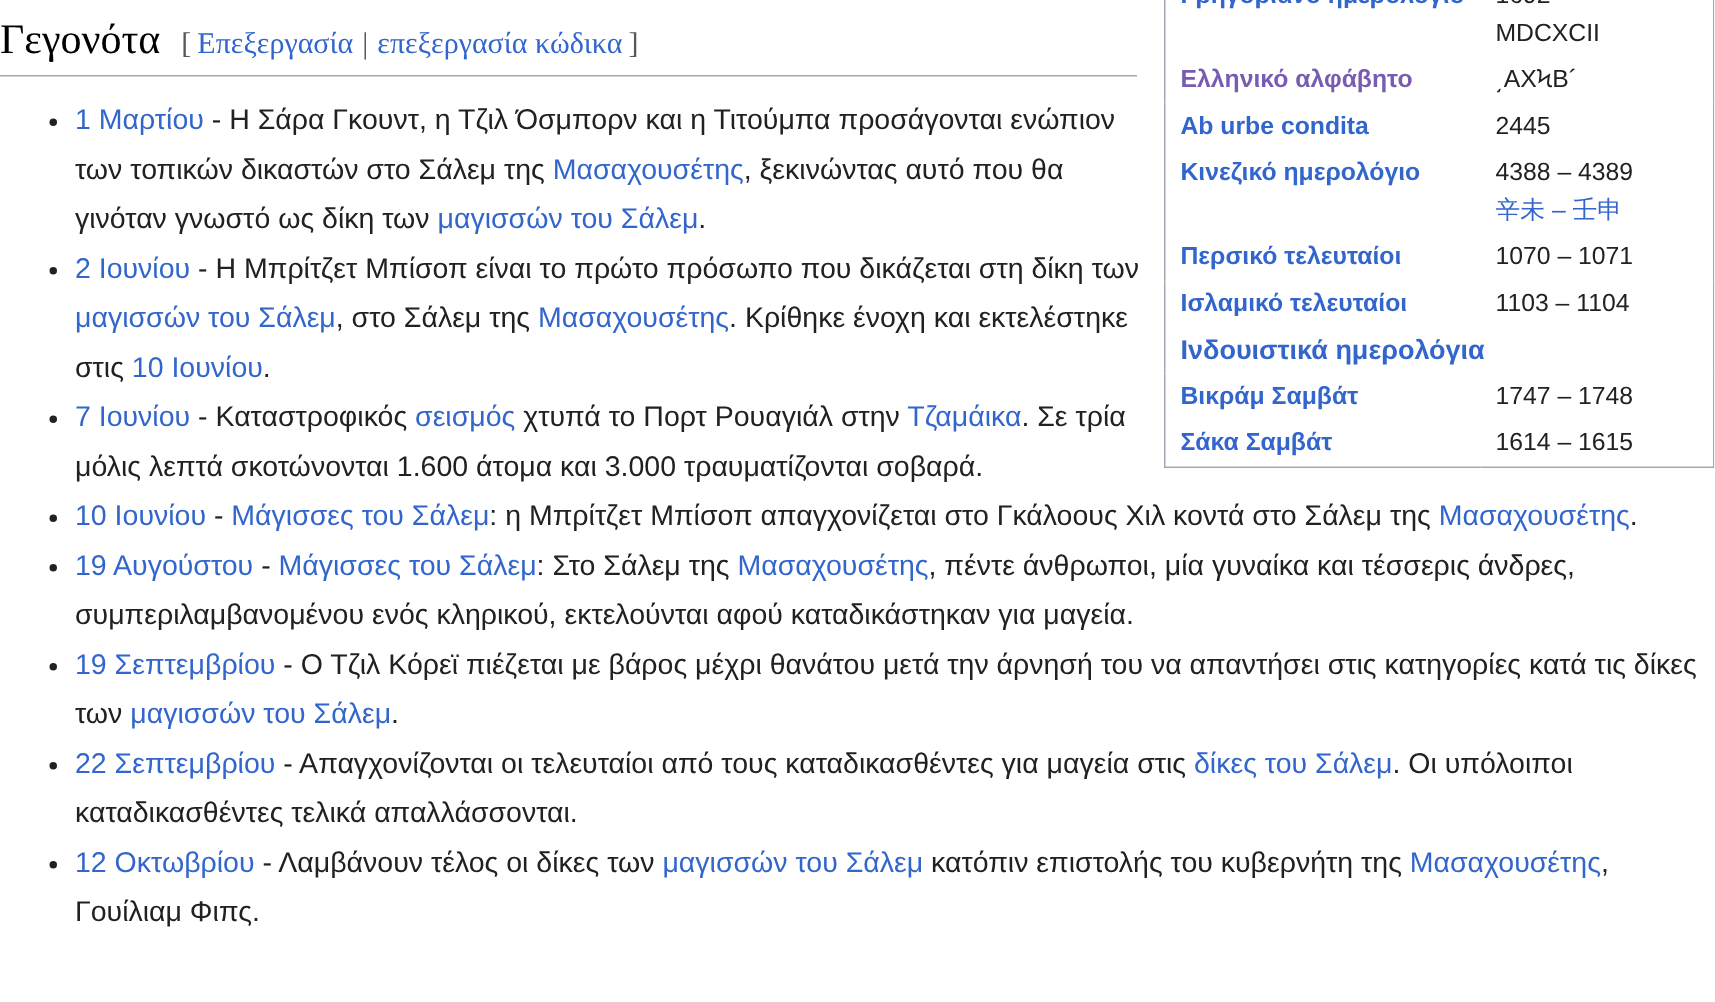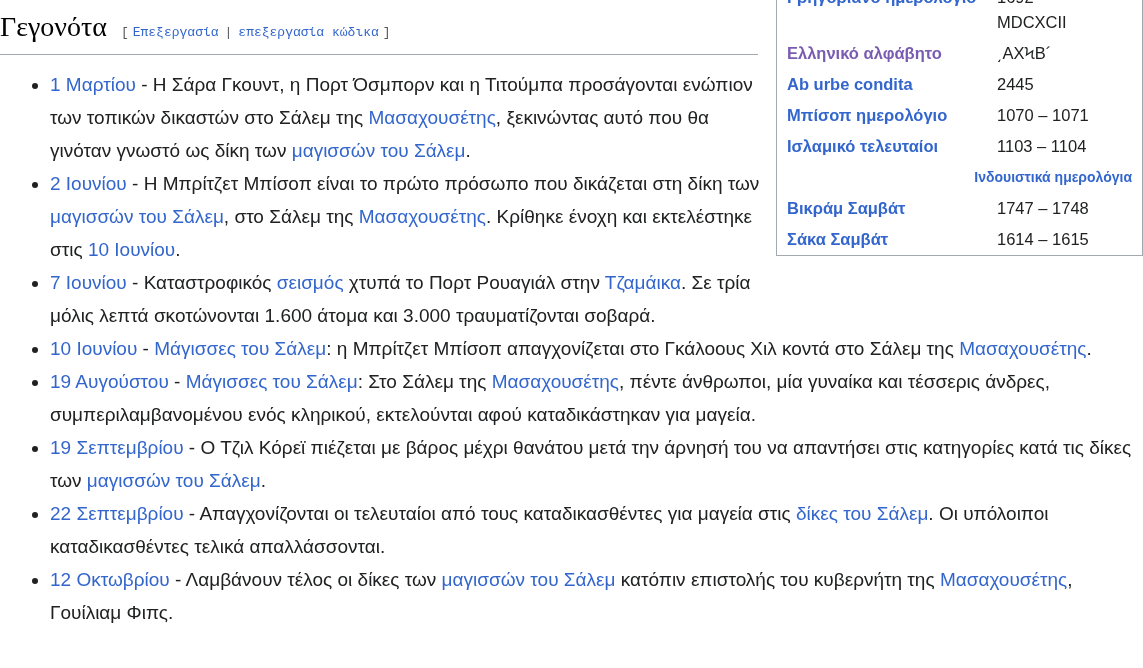--- a/index.html
+++ b/index.html
@@ -35,43 +35,43 @@
   table.infobox td{
     vertical-align:top;
     padding:3px 10px;
     line-height:25px;
   }
   td.ib-label{width:190px;font-weight:bold;margin-left:35px;}
   td.ib-value{color:var(--text);}
   .ib-value .vline{white-space:nowrap;}
   .it{}
   td.ib-header{
-    text-align:right;
+    text-align:left;
     padding:2px 4px;
     line-height:25px;
-    font-size:14px;
+    font-size:18px;
   }
   td.ib-header a{font-weight:bold;}
   a{color:var(--link);text-decoration:none;cursor:pointer;}
   a.visited{color:var(--visited);}
   
   h2.section{
     margin:0;
     width:758px;
     padding:10px 0 4px 0;
     border-bottom:1px solid var(--border);
     font-family:"Liberation Serif","DejaVu Serif",serif;
     font-weight:normal;
     font-size:28px;
     line-height:34px;
     color:#000;
   }
   .editsection{
-    font-family:Liberation Mono, monospace;
-    font-size:13px;
+    font-family:Liberation Serif, serif;
+    font-size:20px;
     margin-left:14px;
     white-space:nowrap;
   }
   .editsection .bracket,.editsection .divider{color:var(--bracket);}
   .editsection .divider{padding:0 6px;}
   .editsection .bracket.open{padding-right:4px;}
   .editsection .bracket.close{padding-left:4px;}
   
   ul.events{
     margin:13px 0 0 0;
@@ -103,21 +103,28 @@
               <div class="vline"><span>͵ΑΧϞΒ´</span></div>
             </td>
           </tr>
           <tr>
             <td class="ib-label"><a>Ab urbe condita</a></td>
             <td class="ib-value">
               <div class="vline"><span>2445</span></div>
             </td>
           </tr>
           <tr>
-            <td class="ib-label"><a>Μπίσοπ ημερολόγιο</a></td>
+            <td class="ib-label"><a>Κινεζικό ημερολόγιο</a></td>
+            <td class="ib-value">
+              <div class="vline"><span>4388 – 4389</span></div>
+              <div class="vline"><a class="it">辛未 – 壬申</a></div>
+            </td>
+          </tr>
+          <tr>
+            <td class="ib-label"><a>Περσικό τελευταίοι</a></td>
             <td class="ib-value">
               <div class="vline"><span>1070 – 1071</span></div>
             </td>
           </tr>
           <tr>
             <td class="ib-label"><a>Ισλαμικό τελευταίοι</a></td>
             <td class="ib-value">
               <div class="vline"><span>1103 – 1104</span></div>
             </td>
           </tr>
@@ -138,21 +145,21 @@
           </tr>
         </tbody>
     </table>
   </div>
 
   <h2 class="section">
     <span class="headline">Γεγονότα</span><span class="editsection"><span class="bracket open">[</span><a>Επεξεργασία</a><span class="divider">|</span><a>επεξεργασία κώδικα</a><span class="bracket close">]</span></span>
   </h2>
 
   <ul class="events" id="events-list">
-      <li><a>1 Μαρτίου</a><span> - Η Σάρα Γκουντ, η Πορτ Όσμπορν και η Τιτούμπα προσάγονται ενώπιον των τοπικών δικαστών στο Σάλεμ της </span><a>Μασαχουσέτης</a><span>, ξεκινώντας αυτό που θα γινόταν γνωστό ως δίκη των </span><a>μαγισσών του Σάλεμ</a><span>.</span></li>
+      <li><a>1 Μαρτίου</a><span> - Η Σάρα Γκουντ, η Τζιλ Όσμπορν και η Τιτούμπα προσάγονται ενώπιον των τοπικών δικαστών στο Σάλεμ της </span><a>Μασαχουσέτης</a><span>, ξεκινώντας αυτό που θα γινόταν γνωστό ως δίκη των </span><a>μαγισσών του Σάλεμ</a><span>.</span></li>
       <li><a>2 Ιουνίου</a><span> - Η Μπρίτζετ Μπίσοπ είναι το πρώτο πρόσωπο που δικάζεται στη δίκη των </span><a>μαγισσών του Σάλεμ</a><span>, στο Σάλεμ της </span><a>Μασαχουσέτης</a><span>. Κρίθηκε ένοχη και εκτελέστηκε στις </span><a>10 Ιουνίου</a><span>.</span></li>
       <li><a>7 Ιουνίου</a><span> - Καταστροφικός </span><a>σεισμός</a><span> χτυπά το Πορτ Ρουαγιάλ στην </span><a>Τζαμάικα</a><span>. Σε τρία μόλις λεπτά σκοτώνονται 1.600 άτομα και 3.000 τραυματίζονται σοβαρά.</span></li>
       <li><a>10 Ιουνίου</a><span> - </span><a>Μάγισσες του Σάλεμ</a><span>: η Μπρίτζετ Μπίσοπ απαγχονίζεται στο Γκάλοους Χιλ κοντά στο Σάλεμ της </span><a>Μασαχουσέτης</a><span>.</span></li>
       <li><a>19 Αυγούστου</a><span> - </span><a>Μάγισσες του Σάλεμ</a><span>: Στο Σάλεμ της </span><a>Μασαχουσέτης</a><span>, πέντε άνθρωποι, μία γυναίκα και τέσσερις άνδρες, συμπεριλαμβανομένου ενός κληρικού, εκτελούνται αφού καταδικάστηκαν για μαγεία.</span></li>
       <li><a>19 Σεπτεμβρίου</a><span> - Ο Τζιλ Κόρεϊ πιέζεται με βάρος μέχρι θανάτου μετά την άρνησή του να απαντήσει στις κατηγορίες κατά τις δίκες των </span><a>μαγισσών του Σάλεμ</a><span>.</span></li>
       <li><a>22 Σεπτεμβρίου</a><span> - Απαγχονίζονται οι τελευταίοι από τους καταδικασθέντες για μαγεία στις </span><a>δίκες του Σάλεμ</a><span>. Οι υπόλοιποι καταδικασθέντες τελικά απαλλάσσονται.</span></li>
       <li><a>12 Οκτωβρίου</a><span> - Λαμβάνουν τέλος οι δίκες των </span><a>μαγισσών του Σάλεμ</a><span> κατόπιν επιστολής του κυβερνήτη της </span><a>Μασαχουσέτης</a><span>, Γουίλιαμ Φιπς.</span></li>
     </ul>
 
 </div>

